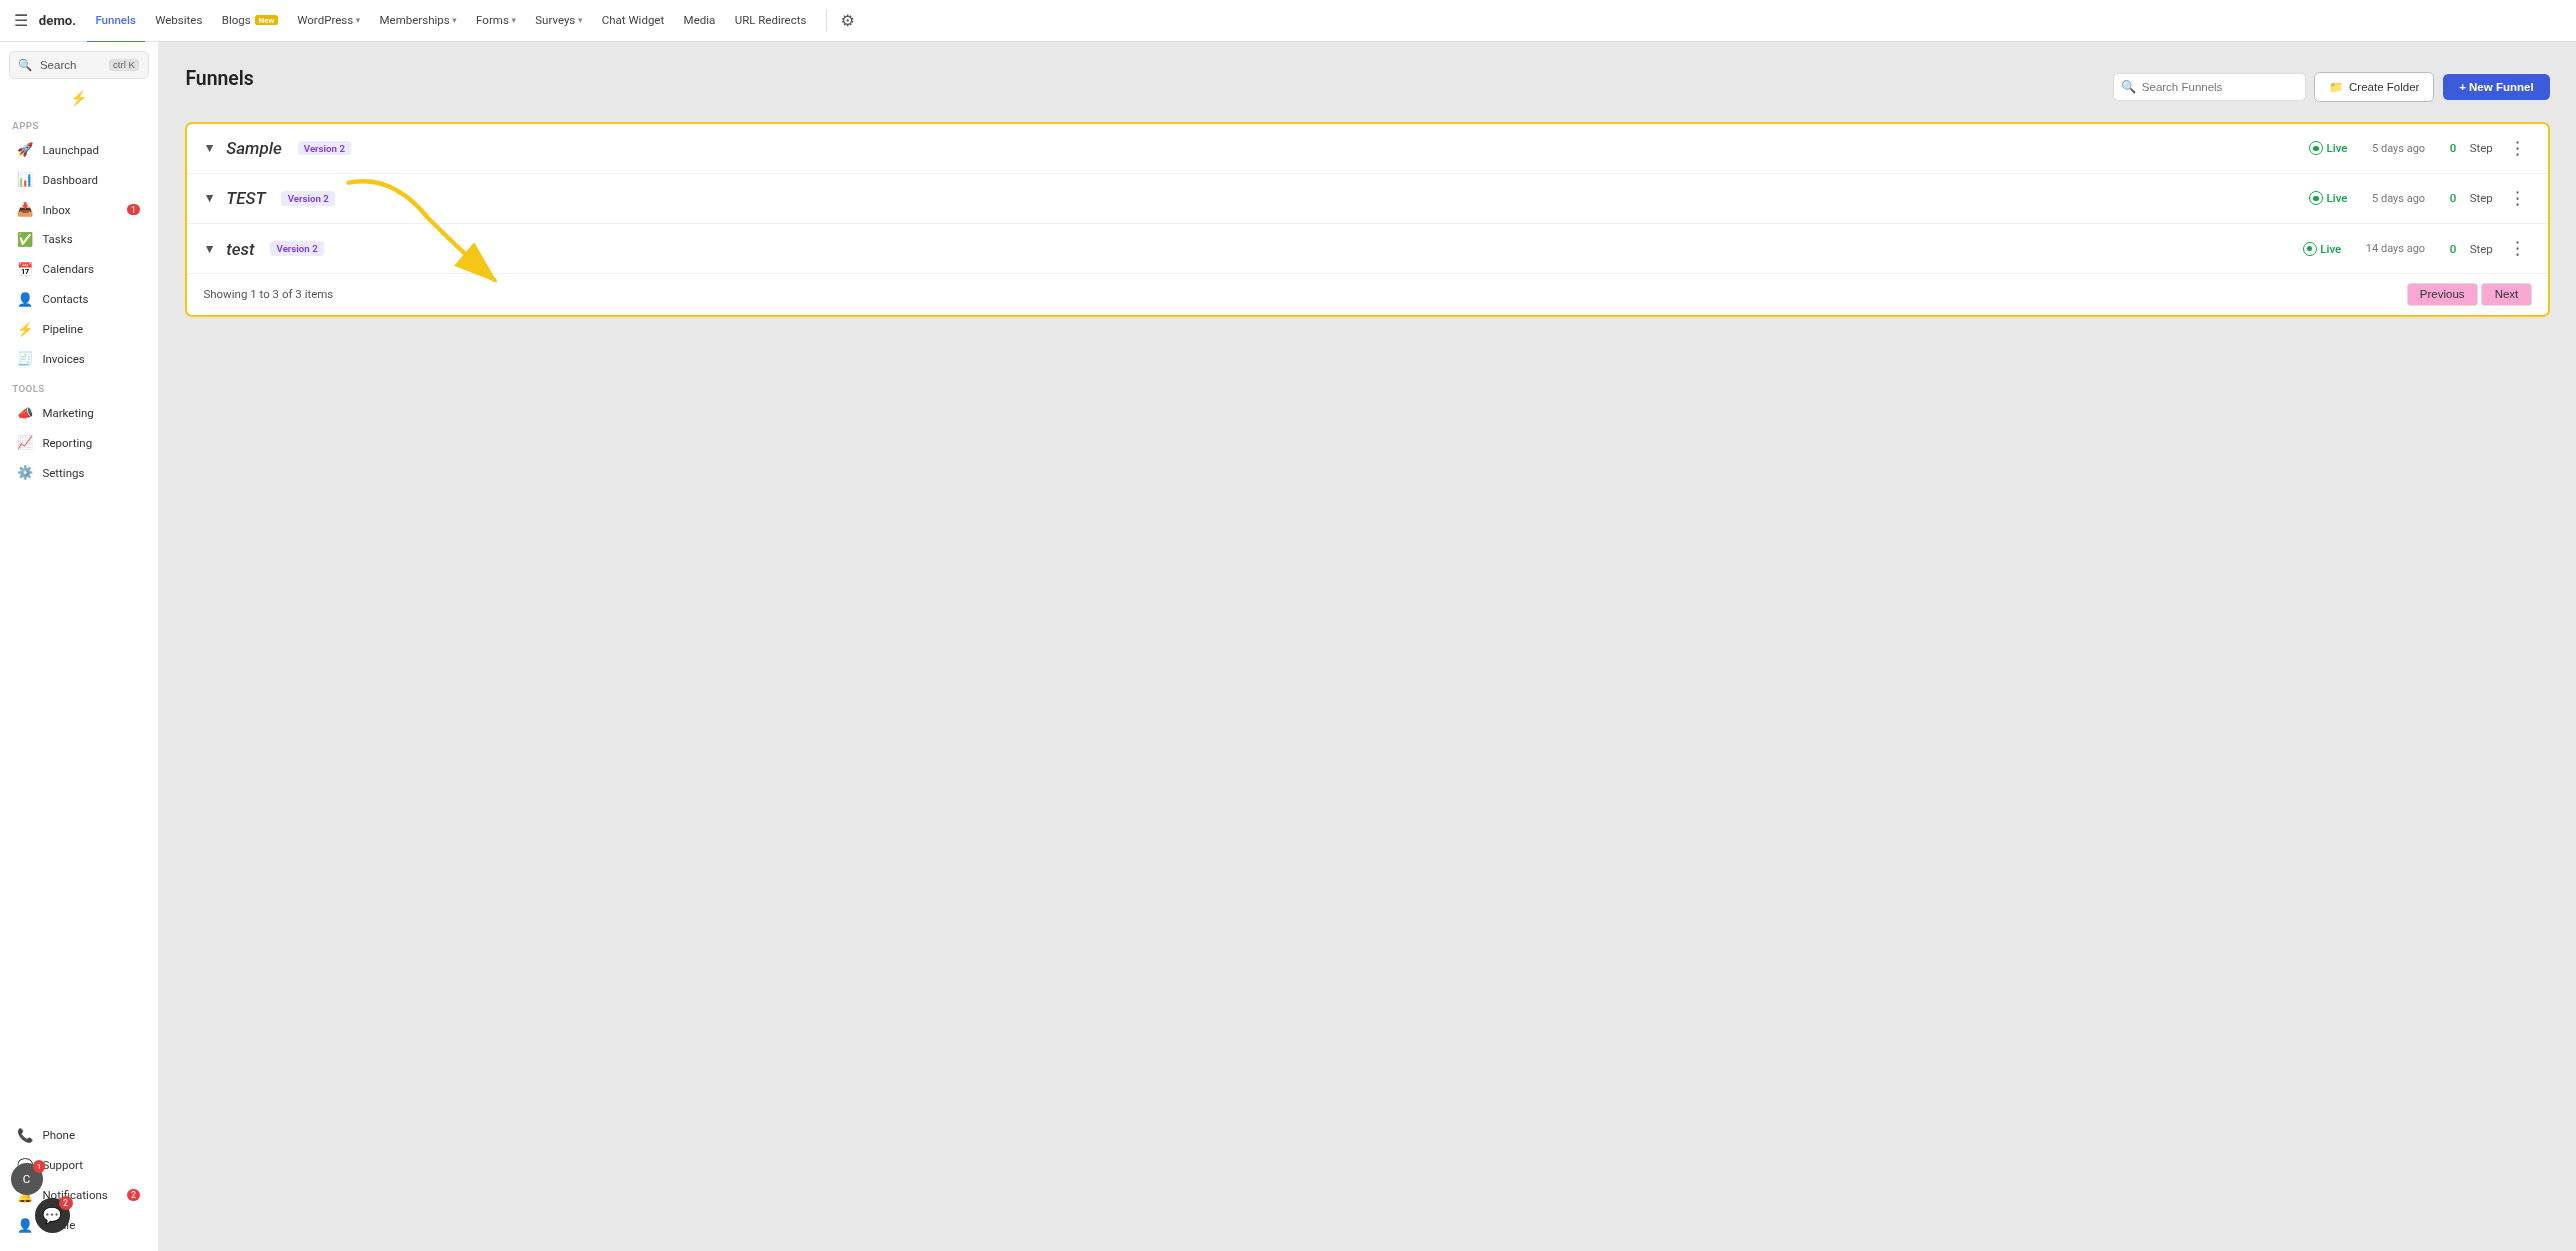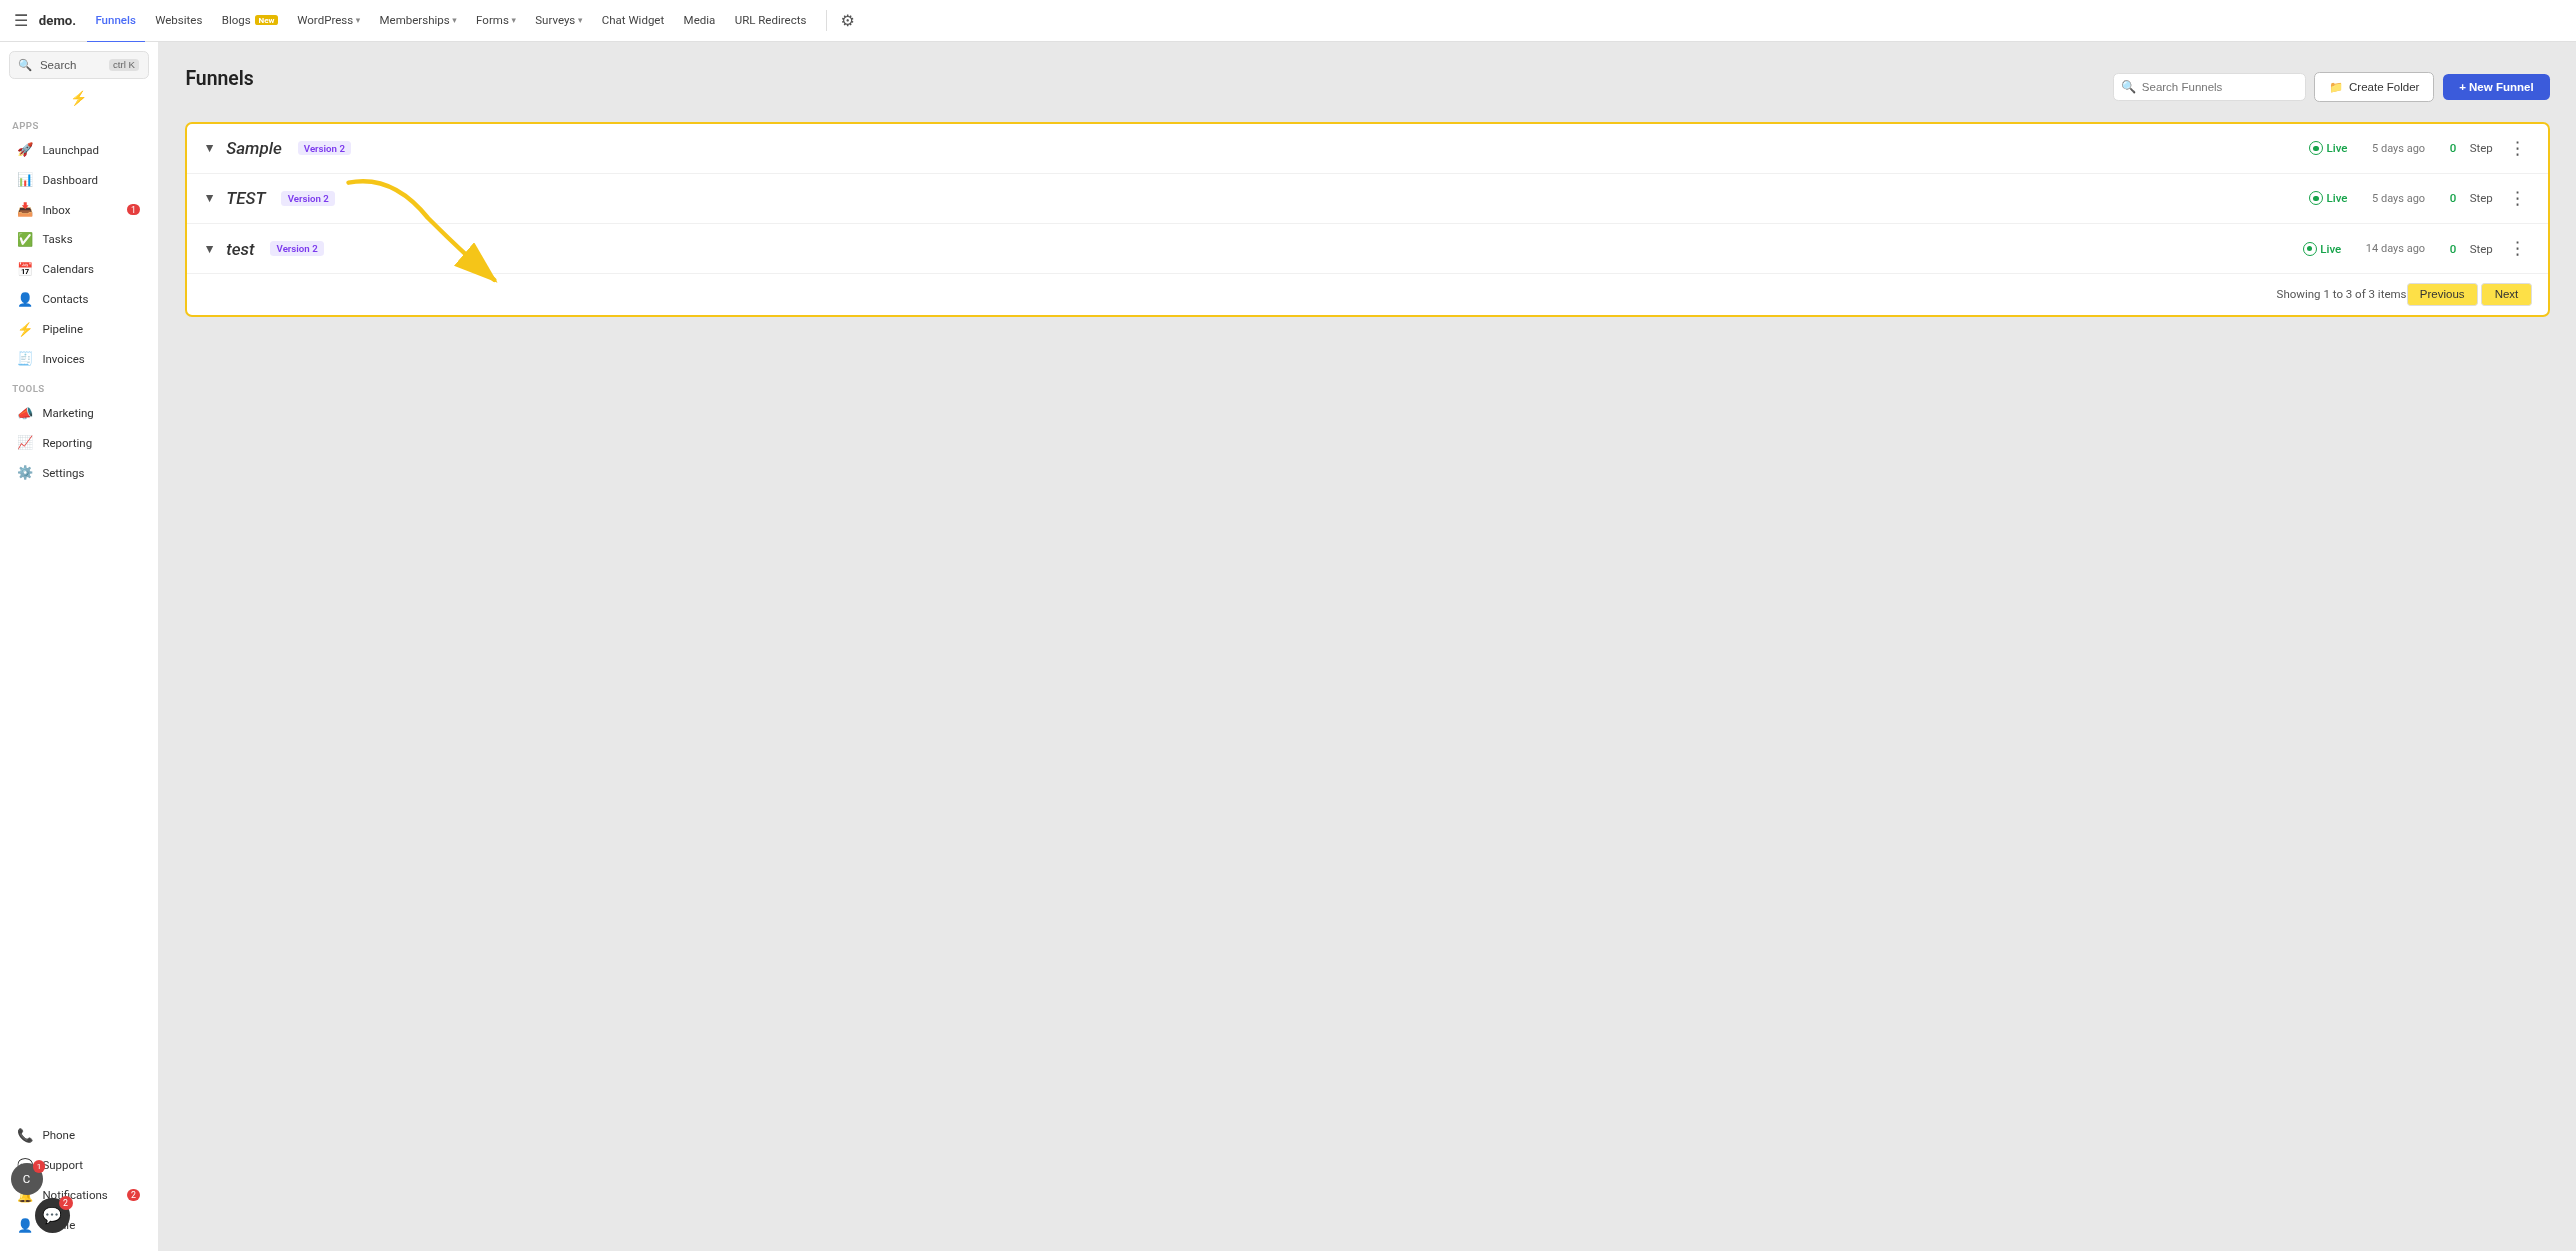--- a/index.html
+++ b/index.html
@@ -297,32 +297,32 @@
       cursor: pointer;
       font-size: 17.6px;
       color: #555;
       padding: 1.8px 5.3px;
     }
 
     
     .pagination-row {
       display: flex;
       align-items: center;
-      justify-content: flex-end;
+      justify-content: space-between;
       padding: 8.8px 16px;
       border-top: 0.9px solid #f0f0f0;
       font-size: 11.5px;
       color: #555;
     }
     .pagination-btns { display: flex; gap: 3.5px; }
     .pg-btn {
       padding: 4.4px 12.3px;
       border: 0.9px solid #ddd;
       border-radius: 3.5px;
-      background: #fde047;
+      background: #f9a8d4;
       cursor: pointer;
       font-size: 11.5px;
       color: #333;
     }
     .pg-btn:disabled { color: #aaa; cursor: default; }
 
     
     .arrow-annotation {
       position: absolute;
       left: 163px;

